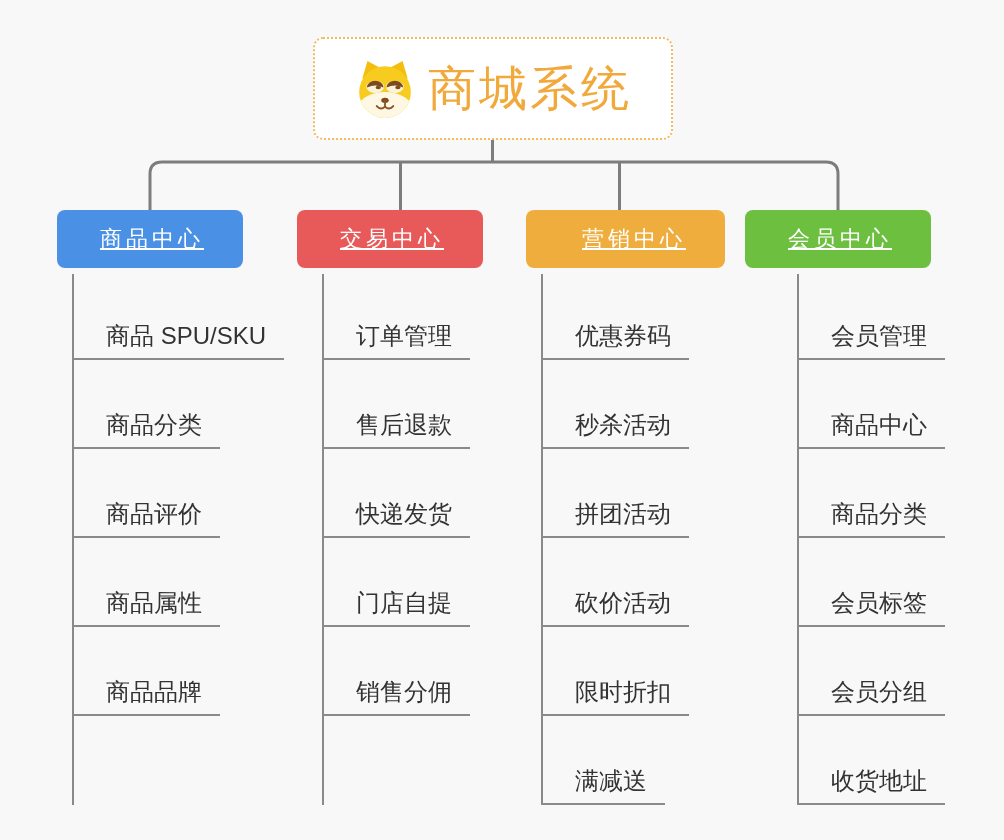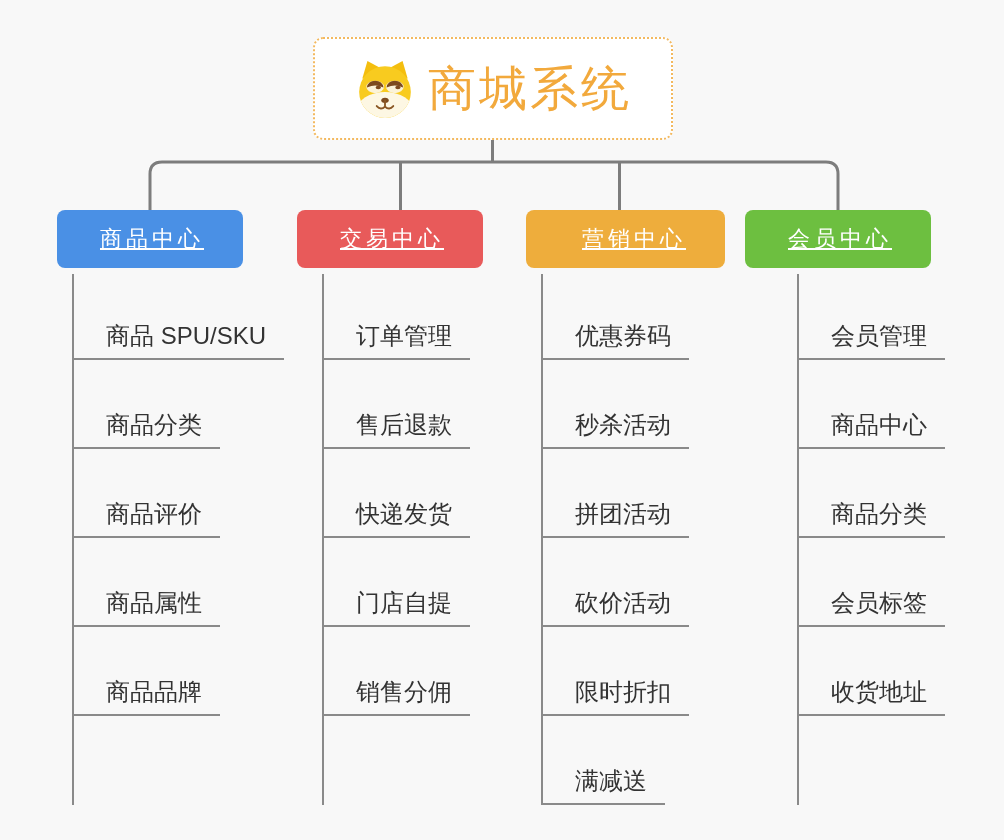--- a/index.html
+++ b/index.html
@@ -184,20 +184,23 @@
             <div class="leaf-row">
               <div class="leaf">商品中心</div>
             </div>
             <div class="leaf-row">
               <div class="leaf">商品分类</div>
             </div>
             <div class="leaf-row">
               <div class="leaf">会员标签</div>
             </div>
             <div class="leaf-row">
+              <div class="leaf">会员分组</div>
+            </div>
+            <div class="leaf-row">
               <div class="leaf">收货地址</div>
             </div>
           </div>
       </div>
     </div>
   </div>
 
 </div>
 
 </body></html>

